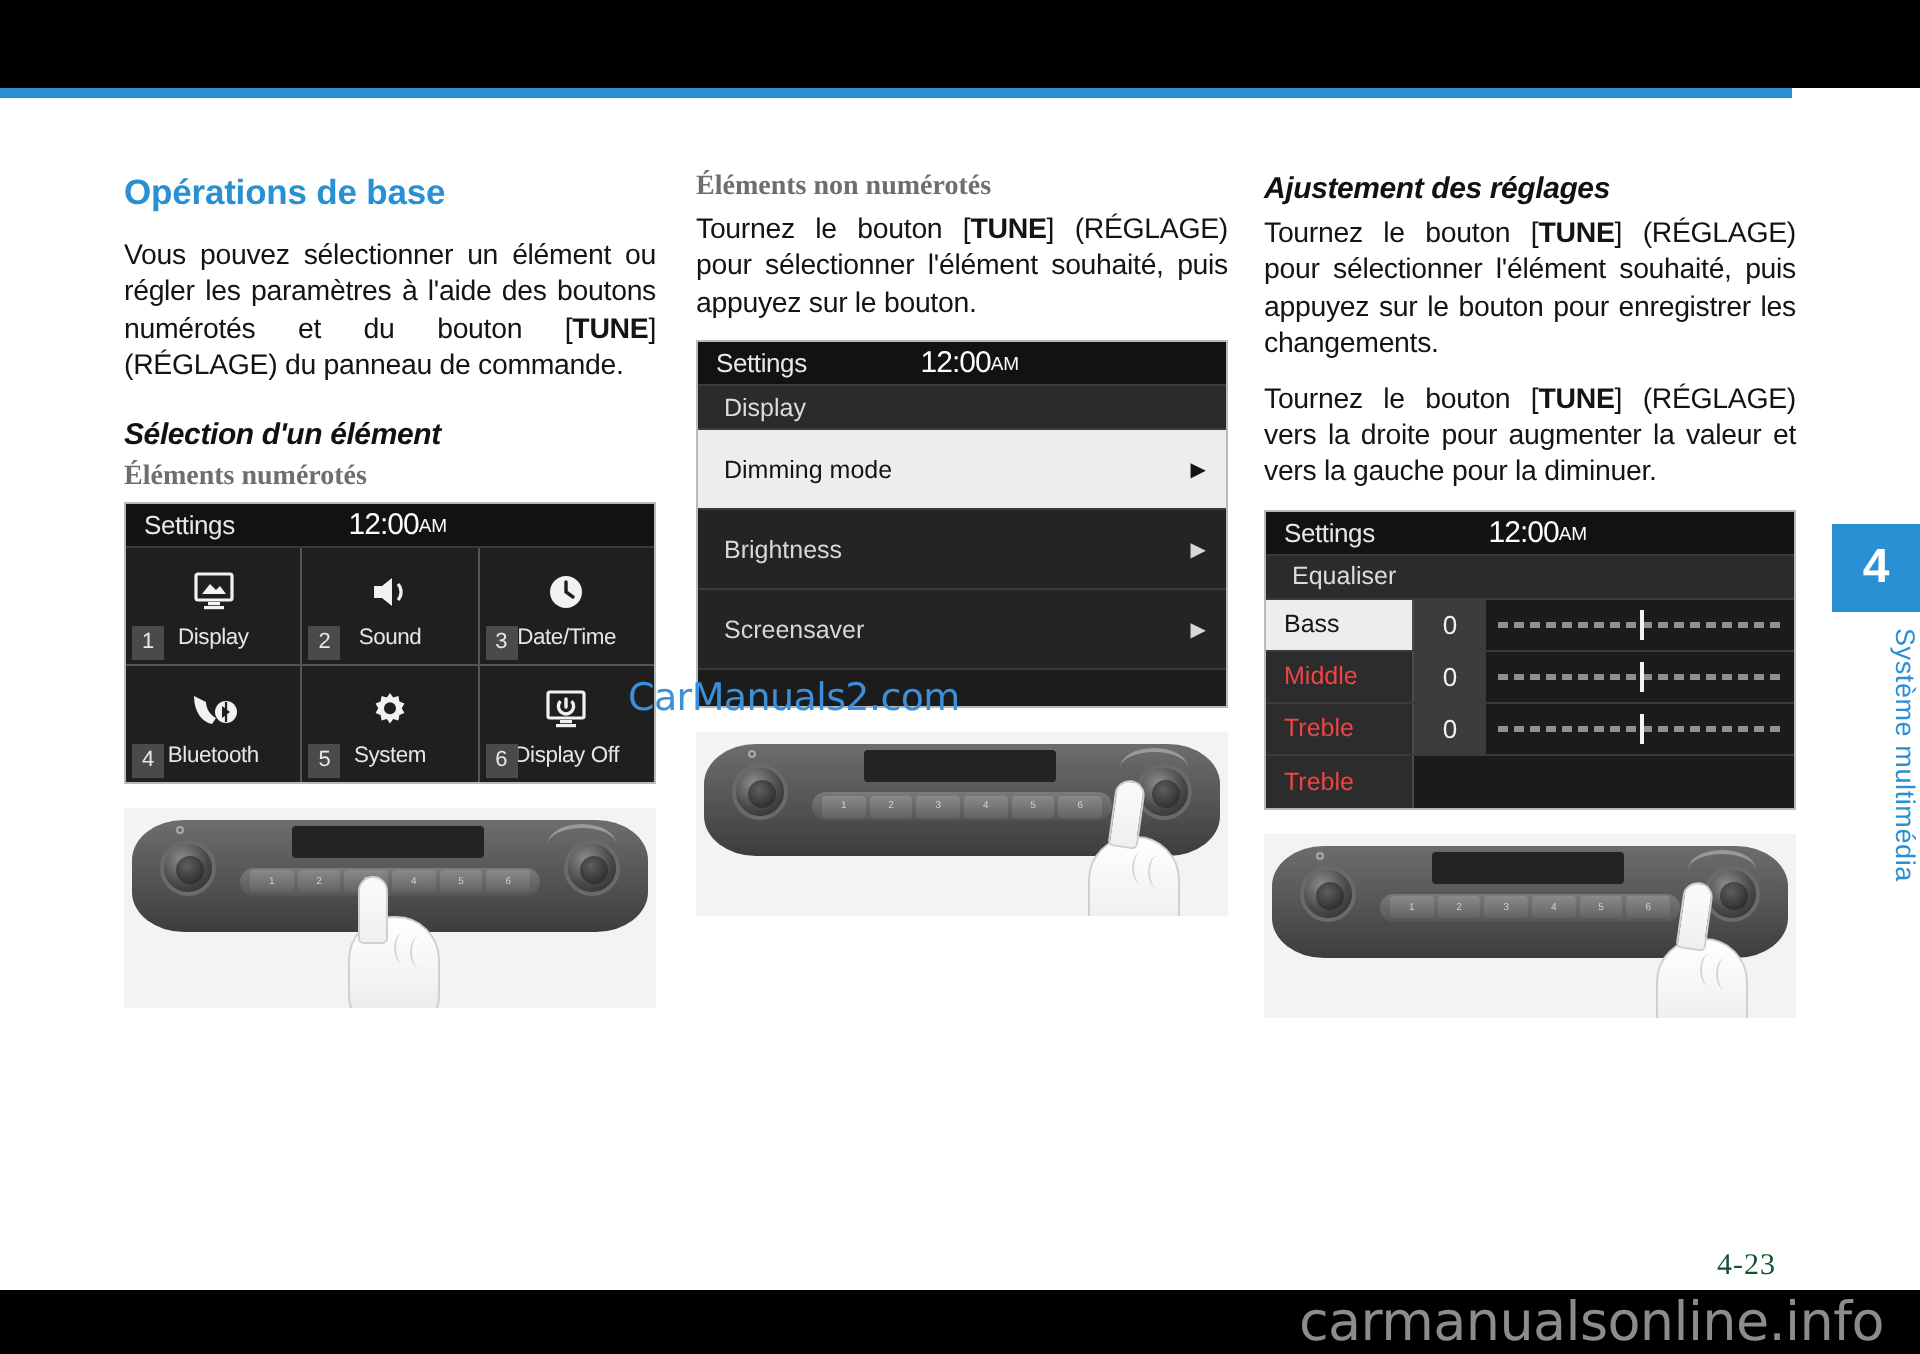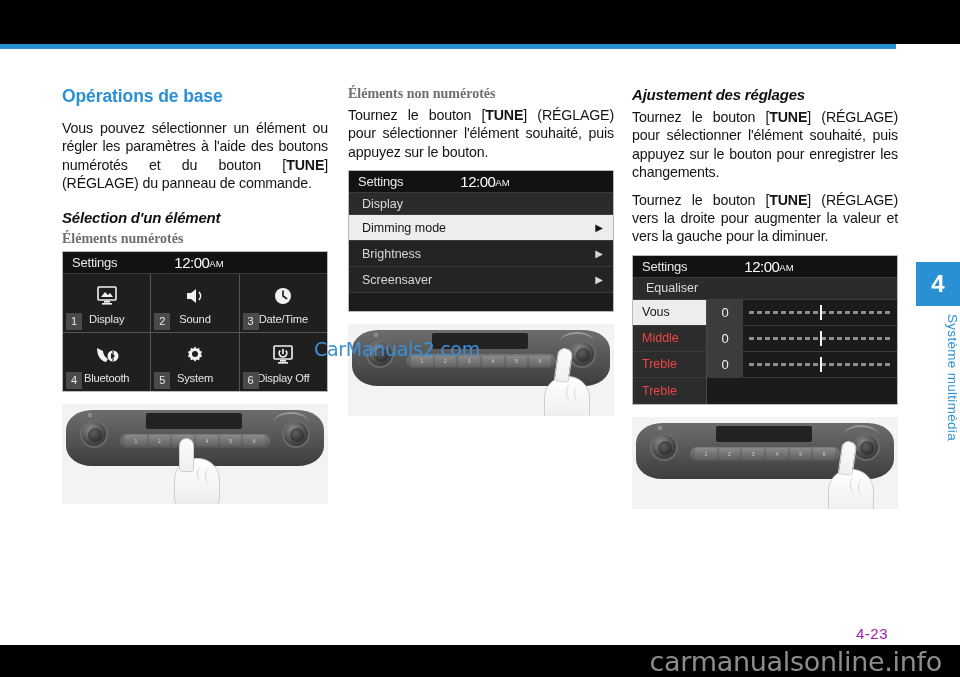--- a/index.html
+++ b/index.html
@@ -28,22 +28,22 @@
   }
   .watermark-bottom {
     position: absolute; left: 0; bottom: 0; width: 960px; height: 32px;
     display: flex; align-items: center; justify-content: flex-end;
     padding-right: 18px;
     color: #8c8c8c; font-size: 27px; letter-spacing: -0.3px;
     font-family: "DejaVu Sans", sans-serif;
   }
   .folio {
     position: absolute; right: 72px; bottom: 35px;
-    color: #a21caf; font-size: 15px; letter-spacing: 0.5px;
-    font-family: Liberation Sans, sans-serif;
+    color: #14532d; font-size: 15px; letter-spacing: 0.5px;
+    font-family: Liberation Serif, serif;
   }
 
   
   .chap-tab {
     position: absolute; right: 0; top: 262px; width: 44px;
   }
   .chap-num {
     width: 44px; height: 44px; background: #2a90d4; color: #fff;
     font-size: 24px; font-weight: bold; display:flex;
     align-items:center; justify-content:center;
@@ -124,21 +124,21 @@
     font-size: 11px; display: flex; align-items: center; justify-content: center;
   }
 
   
   .hu-sub {
     height: 22px; background: #2b2b2b; color: #dcdcdc;
     font-size: 12.5px; display: flex; align-items: center; padding-left: 13px;
     border-bottom: 1px solid #3d3d3d;
   }
   .hu-row {
-    height: 26px; background: #242424; color: #d8d8d8;
+    height: 40px; background: #242424; color: #d8d8d8;
     font-size: 12.5px; display: flex; align-items: center;
     padding: 0 10px 0 13px; border-bottom: 1px solid #3a3a3a;
     justify-content: space-between;
   }
   .hu-row.sel { background: #eceeee; color: #141414; }
   .hu-row .arw { font-size: 10px; }
   .hu-pad { height: 18px; background: #1c1c1c; }
 
   
   .eq-row {
@@ -428,21 +428,21 @@
     <p class="body"><span>Tournez le bouton [</span><b>TUNE</b><span>] (RÉGLAGE) vers la droite pour augmenter la valeur et vers la gauche pour la diminuer.</span></p>
 
     <div class="hu">
       <div class="hu-bar">
         <span class="ttl">Settings</span>
         <span class="clk"><span>12:00</span><span class="ap">AM</span></span>
       </div>
       <div class="hu-sub">Equaliser</div>
 
       <div class="eq-row sel">
-        <span class="eq-name">Vous</span>
+        <span class="eq-name">Bass</span>
         <span class="eq-val">0</span>
         <span class="eq-track">
           <span class="eq-dashes"></span>
           <span class="eq-caret"></span>
         </span>
       </div>
 
       <div class="eq-row">
         <span class="eq-name">Middle</span>
         <span class="eq-val">0</span>

